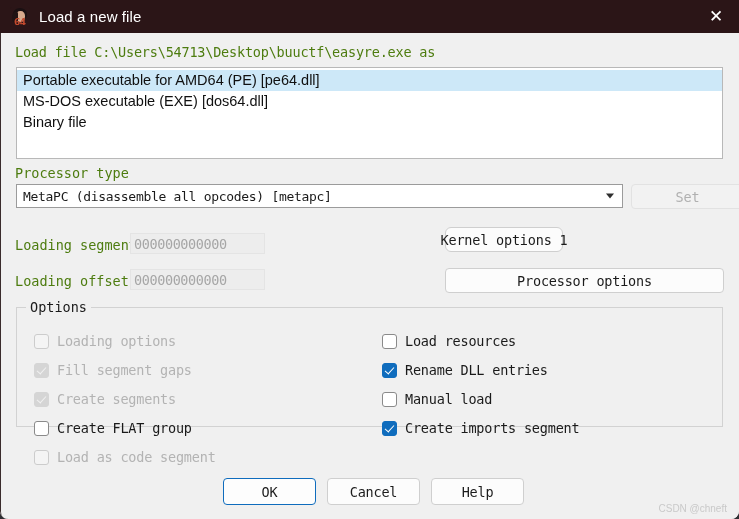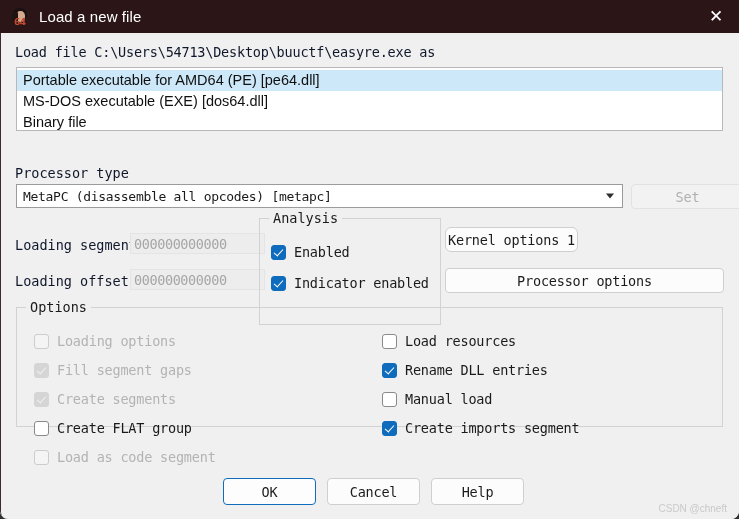--- a/index.html
+++ b/index.html
@@ -126,39 +126,39 @@
     left: 8px;
     top: 33px;
     width: 729px;
     height: 486px;
     background: #f0f0f0;
   }
 
   .lbl {
     font-family: "DejaVu Sans Mono", monospace;
     font-size: 13.5px;
-    color: #0f172a;
+    color: #4d7c0f;
     white-space: pre;
   }
 
   
   .loadfile-line {
     position: absolute;
     left: 7px;
     top: 11px;
     letter-spacing: -0.2px;
   }
 
   
   .formatlist {
     position: absolute;
     left: 8px;
     top: 34px;
     width: 707px;
-    height: 64px;
+    height: 92px;
     background: #ffffff;
     border: 1px solid #b8b8b8;
     box-sizing: border-box;
     padding: 2px 0 0 0;
   }
   .formatlist .item {
     height: 21px;
     line-height: 21px;
     padding-left: 6px;
     font-family: "Liberation Sans", sans-serif;
@@ -386,21 +386,21 @@
   .oc-r1 { left: 365px; top: 25px; }
   .oc-r2 { left: 365px; top: 54px; }
   .oc-r3 { left: 365px; top: 83px; }
   .oc-r4 { left: 365px; top: 112px; }
 
   
   .btn-kernel1 {
     position: absolute;
     left: 437px;
     top: 194px;
-    width: 133px;
+    width: 118px;
     height: 25px;
     border-radius: 6px;
   }
   .btn-kernel2 {
     position: absolute;
     left: 576px;
     top: 194px;
     width: 140px;
     height: 25px;
   }
@@ -489,33 +489,20 @@
     <div class="lbl seg-label">Loading segment</div>
     <div class="seg-field">
       <div class="v">000000000000</div>
     </div>
 
     <div class="lbl off-label">Loading offset</div>
     <div class="off-field">
       <div class="v">000000000000</div>
     </div>
 
-    <div class="groupbox gb-analysis">
-      <div class="gb-title">Analysis</div>
-
-      <div class="cb-row cb-enabled">
-        <div class="cbox checked"></div>
-        <div class="cb-label">Enabled</div>
-      </div>
-
-      <div class="cb-row cb-indicator">
-        <div class="cbox checked"></div>
-        <div class="cb-label">Indicator enabled</div>
-      </div>
-    </div>
 
     <div class="btn btn-kernel1">Kernel options 1</div>
     <div class="btn btn-procopts">Processor options</div>
 
     <div class="groupbox gb-options">
       <div class="gb-title">Options</div>
 
       <div class="cb-row oc-l1 disabled">
         <div class="cbox dis-unchecked"></div>
         <div class="cb-label">Loading options</div>

